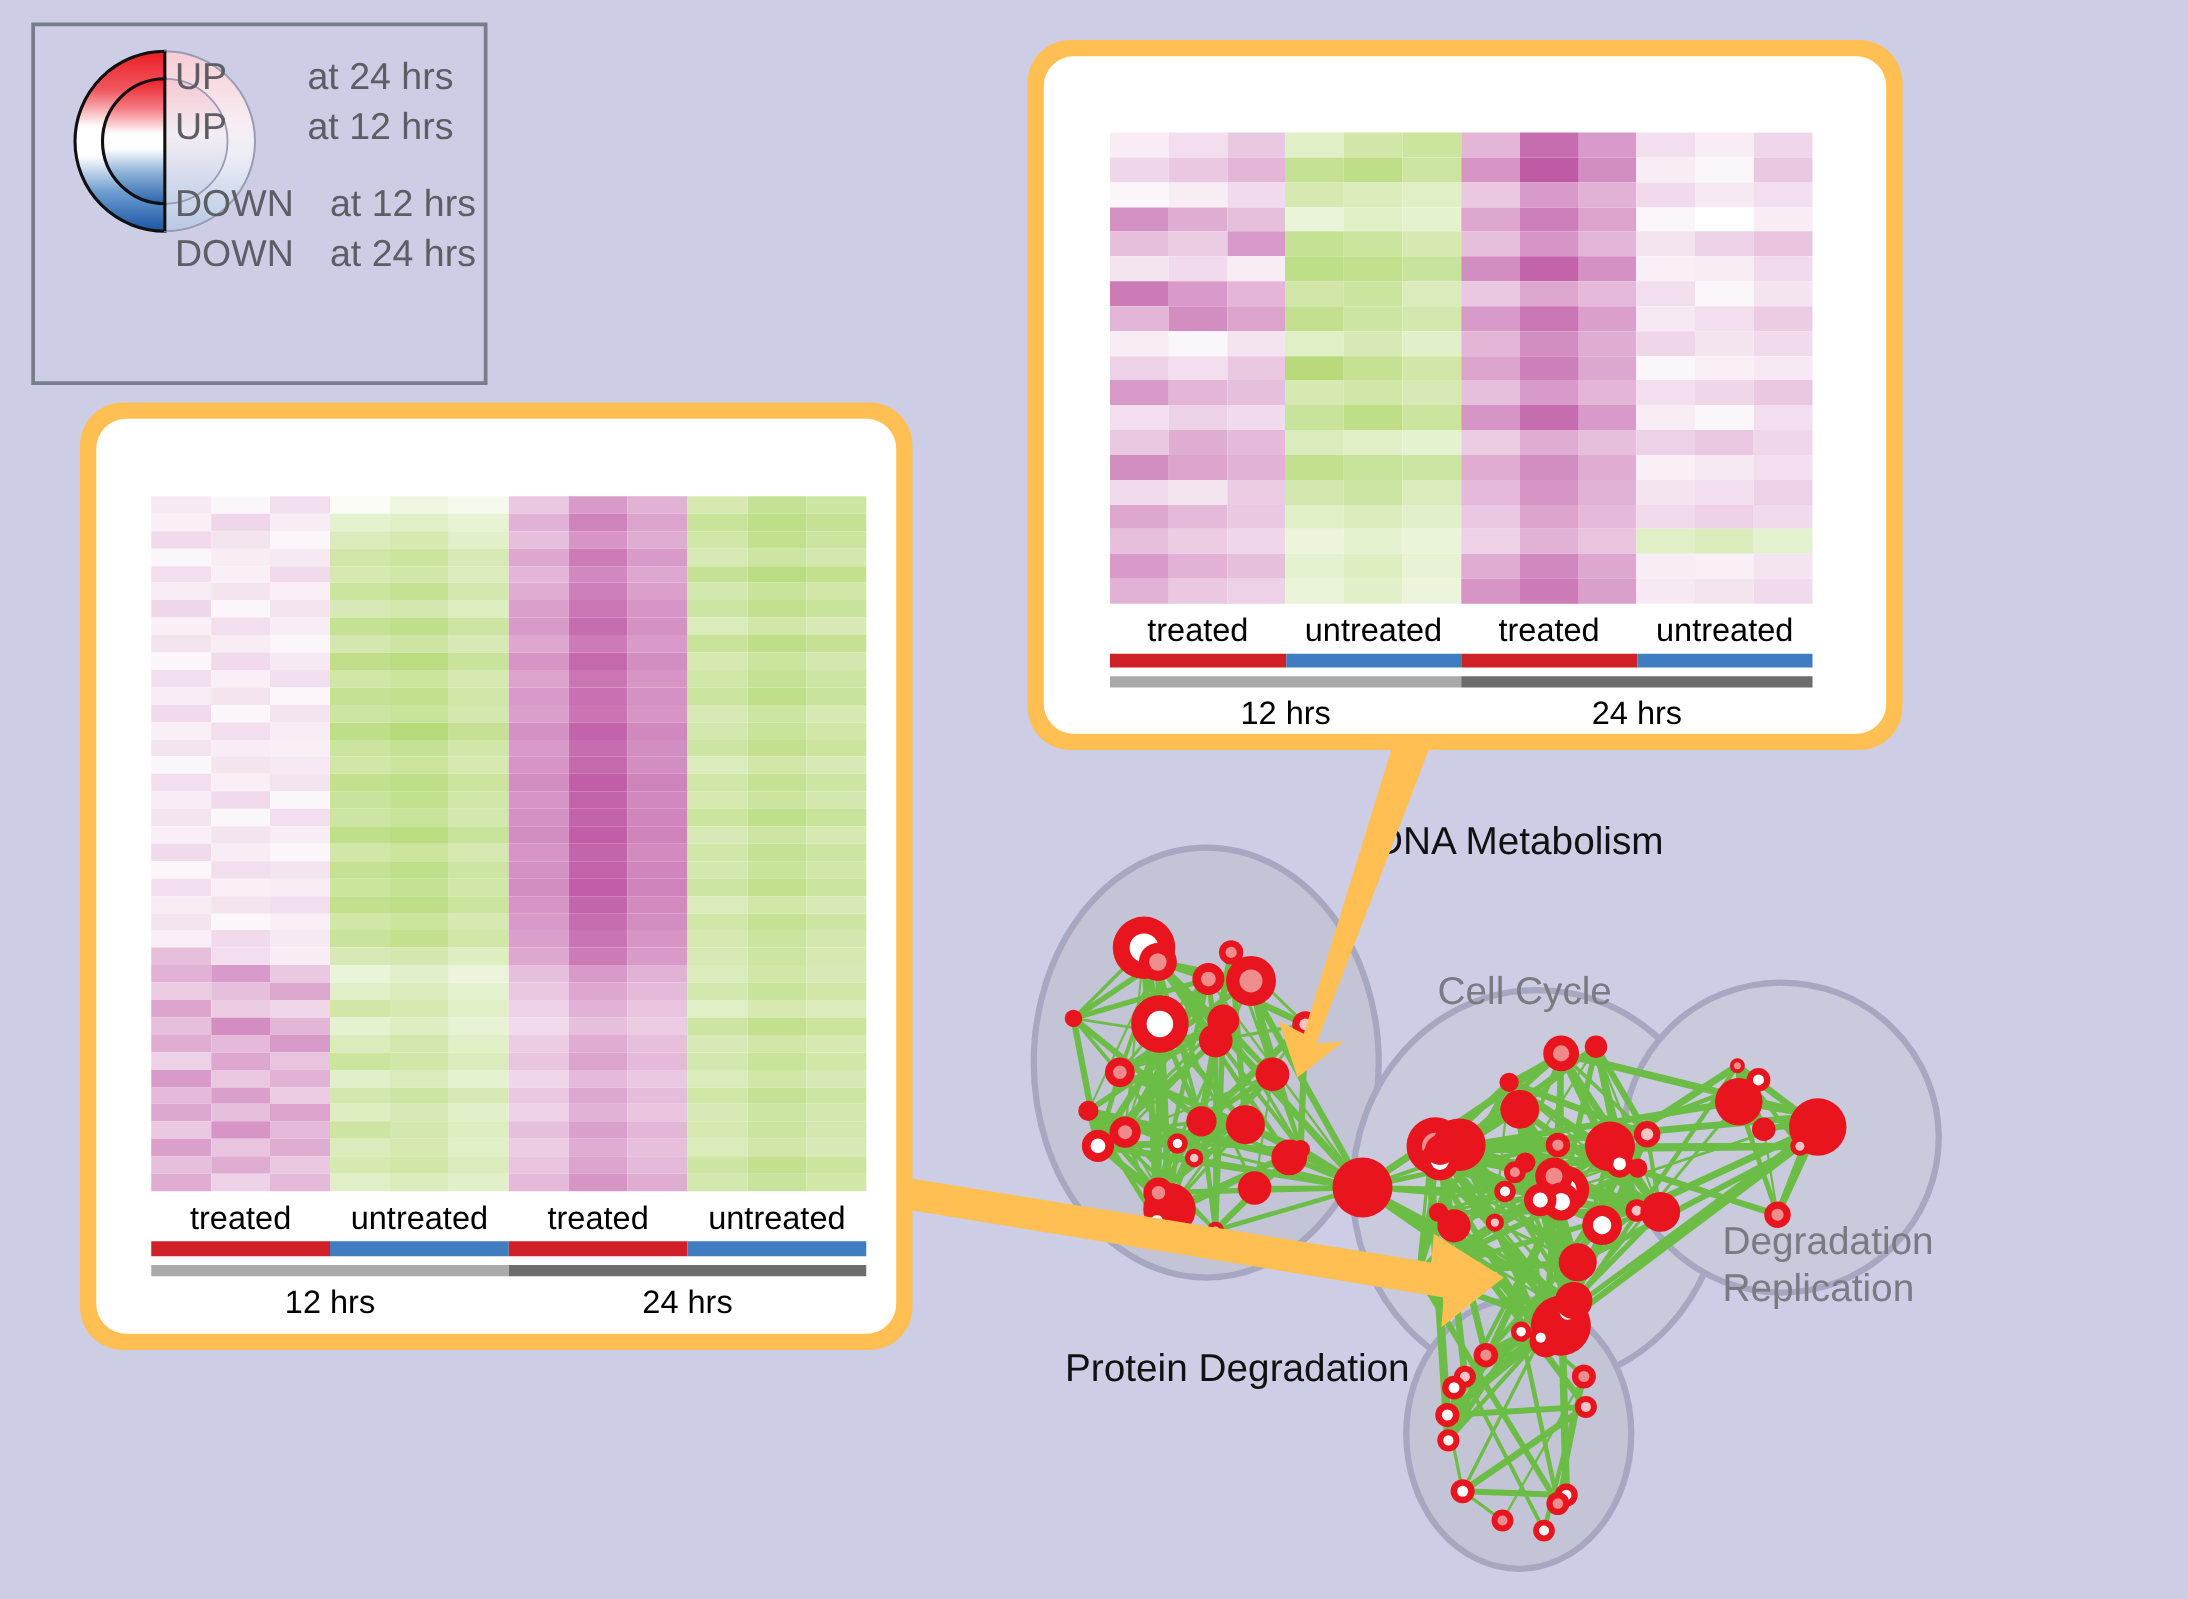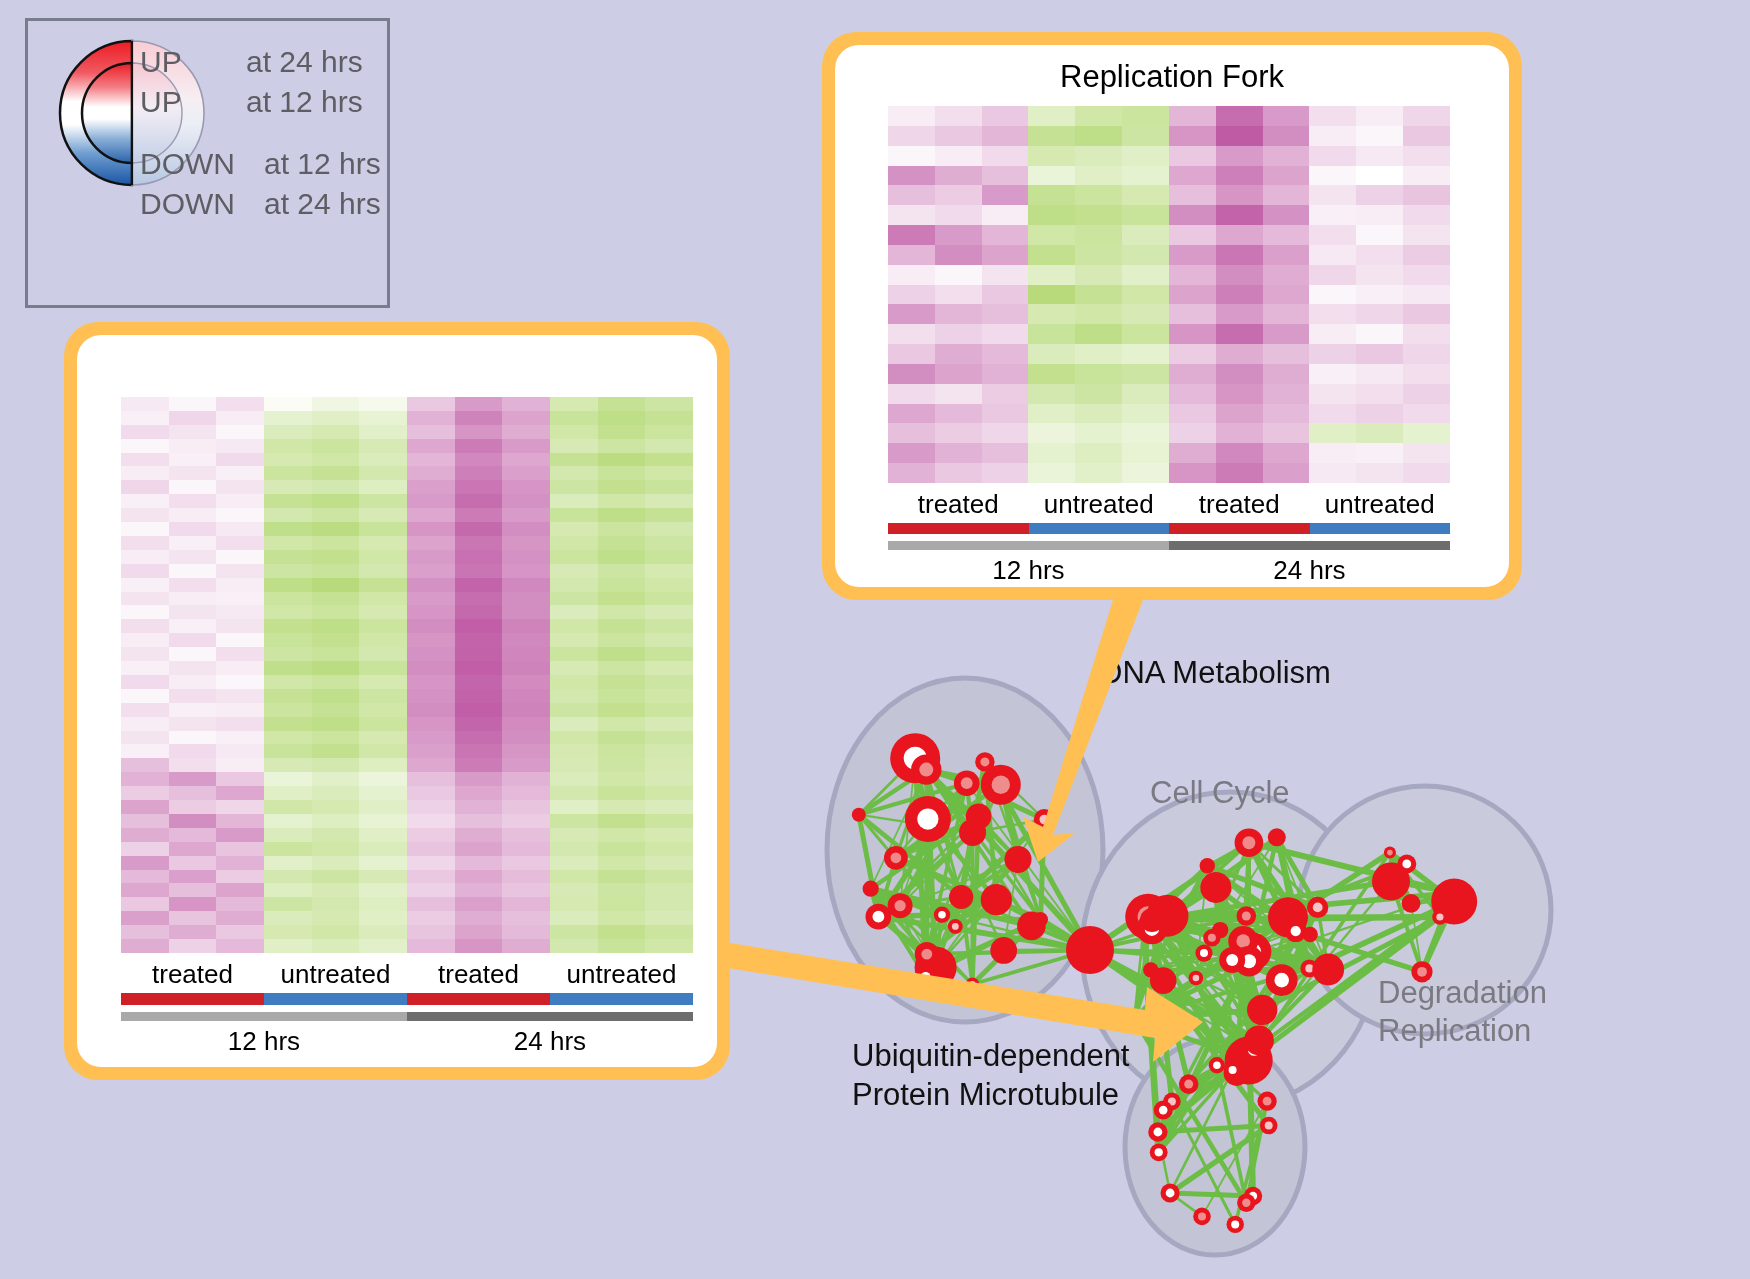--- a/index.html
+++ b/index.html
@@ -136,21 +136,20 @@
     <span class="ck-row" style="left:236px; top:126px;">at 12 hrs</span>
 
     <span class="ck-dir" style="left:112px; top:166px;">DOWN</span>
     <span class="ck-row" style="left:236px; top:166px;">at 24 hrs</span>
 
   </div>
 
 
   <div class="panel" id="repfork">
     <div class="inner">
-      <div class="panel-title">Replication Fork</div>
 
       <div class="hm" id="hm-rf" style="left: 53px; top: 61px; width: 562px; height: 377px; grid-template-columns: repeat(12, 1fr); grid-template-rows: repeat(19, 1fr);">
           <div style="background:#f8edf5"></div>
           <div style="background:#f2deed"></div>
           <div style="background:#eac8e1"></div>
           <div style="background:#e0efc5"></div>
           <div style="background:#d0e7a8"></div>
           <div style="background:#cbe49e"></div>
           <div style="background:#e3b6d7"></div>
           <div style="background:#c66daf"></div>
@@ -1389,22 +1388,21 @@
           <circle cx="446.3" cy="582.8" r="4.2" fill="#ef8d8d"></circle>
           <circle cx="290.0" cy="330.0" r="24.0" fill="#e8151f"></circle>
           <circle cx="352.0" cy="300.0" r="12.0" fill="#e8151f"></circle>
         </g>
     </svg>
 
     <span class="netlabel dark" style="left:300px; top:35px;">DNA Metabolism</span>
     <span class="netlabel grey" style="left:350px; top:155px;">Cell Cycle</span>
     <span class="netlabel grey" style="left:578px; top:355px;">Degradation</span>
     <span class="netlabel grey" style="left:578px; top:393px;">Replication</span>
-    <span class="netlabel dark" style="left:52px;  top:418px;">Ubiquitin-dependent</span>
-    <span class="netlabel dark" style="left:52px;  top:457px;">Protein Microtubule</span>
+    <span class="netlabel dark" style="left:52px;  top:457px;">Protein Degradation</span>
   </div>
 
   <svg id="arrows" viewBox="0 0 1750 1279">
 
     <polygon points="1113,600 1143,600 1053,835 1075,833 1038,862 1023,817 1043,827" fill="#ffbf52"></polygon>
 
     <polygon points="730,943 1145,1010 1147,987 1203,1022 1153,1062 1155,1038 728,968" fill="#ffbf52"></polygon>
   </svg>
 
 </div>

